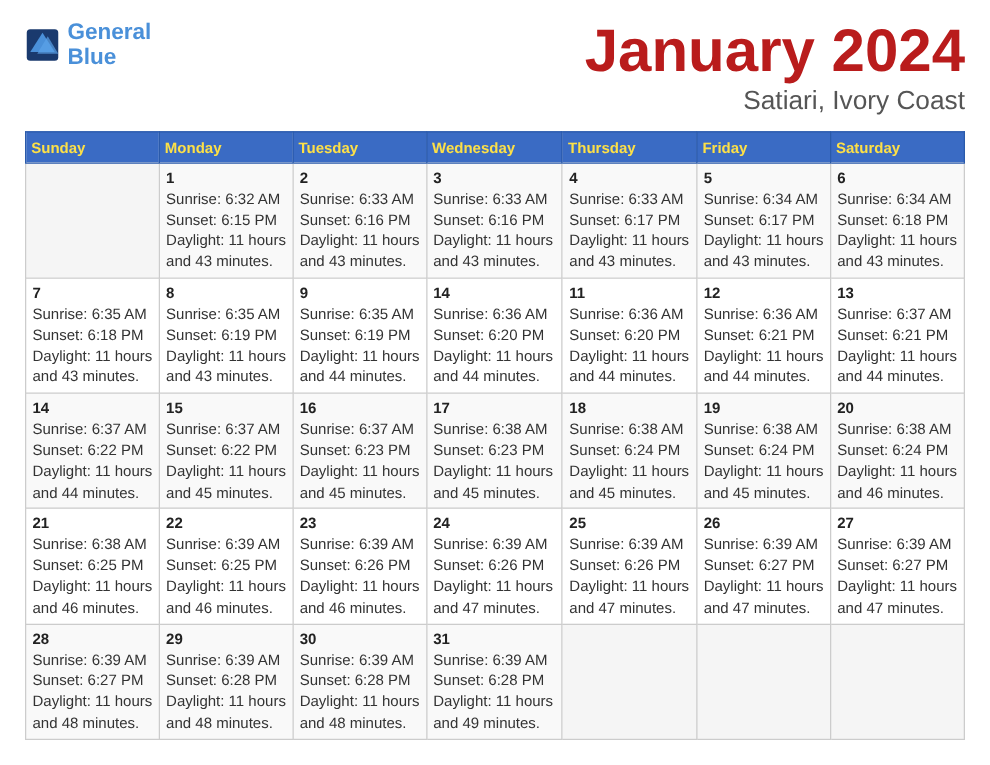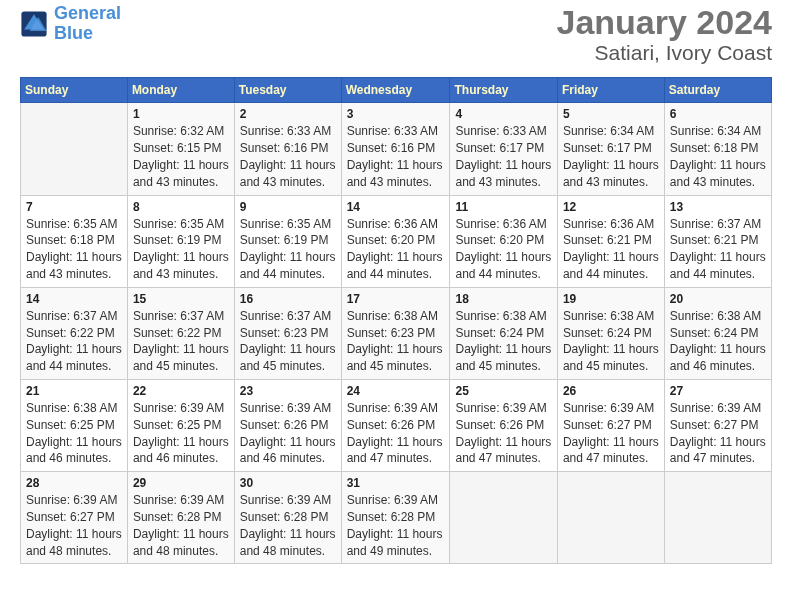--- a/index.html
+++ b/index.html
@@ -7,21 +7,21 @@
       font-family: Arial, sans-serif;
       background: #fff;
       width: 792px;
       height: 612px;
       overflow: hidden;
     }
     .page {
       width: 792px;
       min-height: 612px;
       background: #fff;
-      padding: 4px 20px 10px 20px;
+      padding: 16px 20px 10px 20px;
     }
     .header {
       display: flex;
       justify-content: space-between;
       align-items: flex-start;
       margin-bottom: 12px;
     }
     .logo {
       display: flex;
       align-items: center;
@@ -37,37 +37,37 @@
       color: #4a90d9;
     }
     .logo-icon {
       width: 28px;
       height: 28px;
     }
     .title-block {
       text-align: right;
     }
     .month-title {
-      font-size: 34px;
+      font-size: 48px;
       font-weight: bold;
-      color: #737373;
+      color: #b91c1c;
       line-height: 1.1;
     }
     .subtitle {
       font-size: 21px;
       color: #555;
     }
     .calendar {
       width: 100%;
       border-collapse: collapse;
       font-size: 10.5px;
     }
     .calendar thead th {
       background: #3a6bc4;
-      color: #fef9c3;
+      color: #fde047;
       padding: 5px 4px;
       text-align: left;
       font-size: 12px;
       font-weight: bold;
       border: 1px solid #2a5aaa;
     }
     .calendar tbody td {
       border: 1px solid #ccc;
       vertical-align: top;
       padding: 4px 5px;

